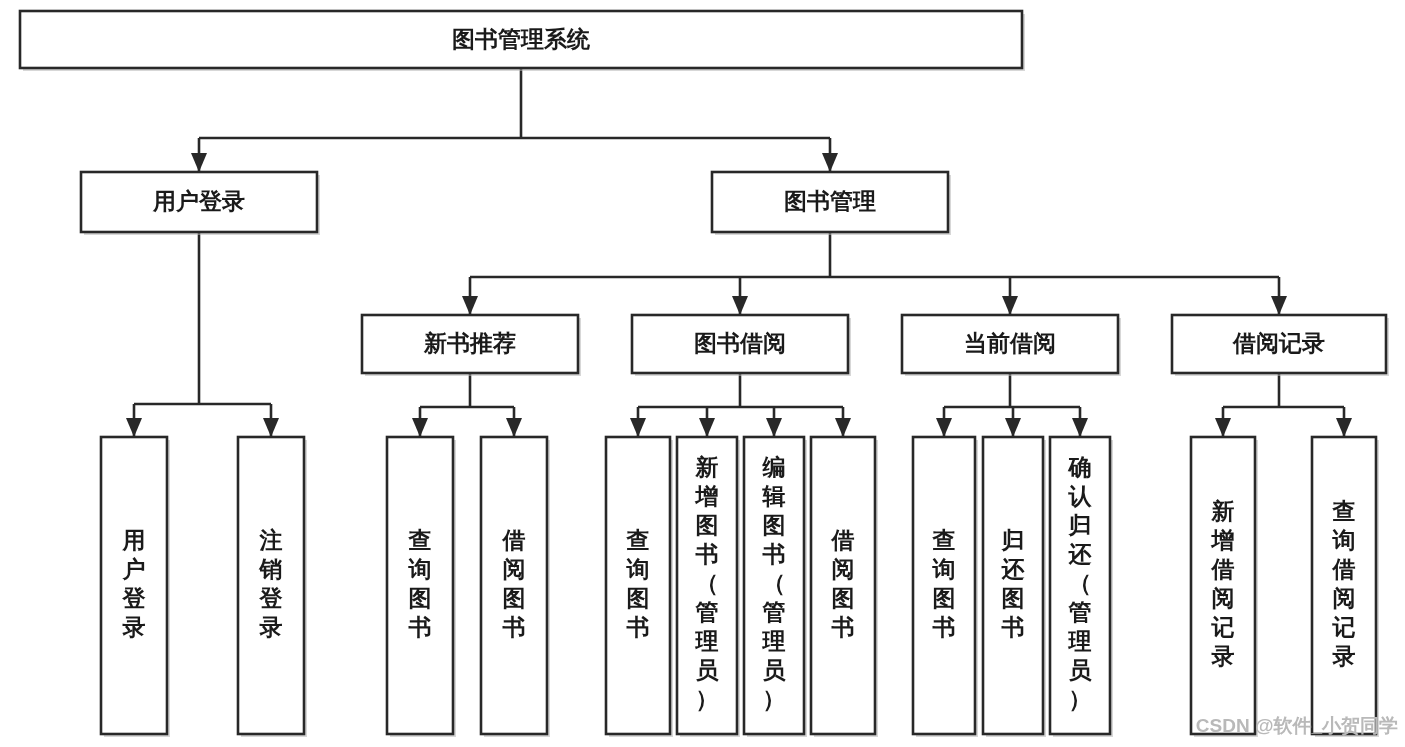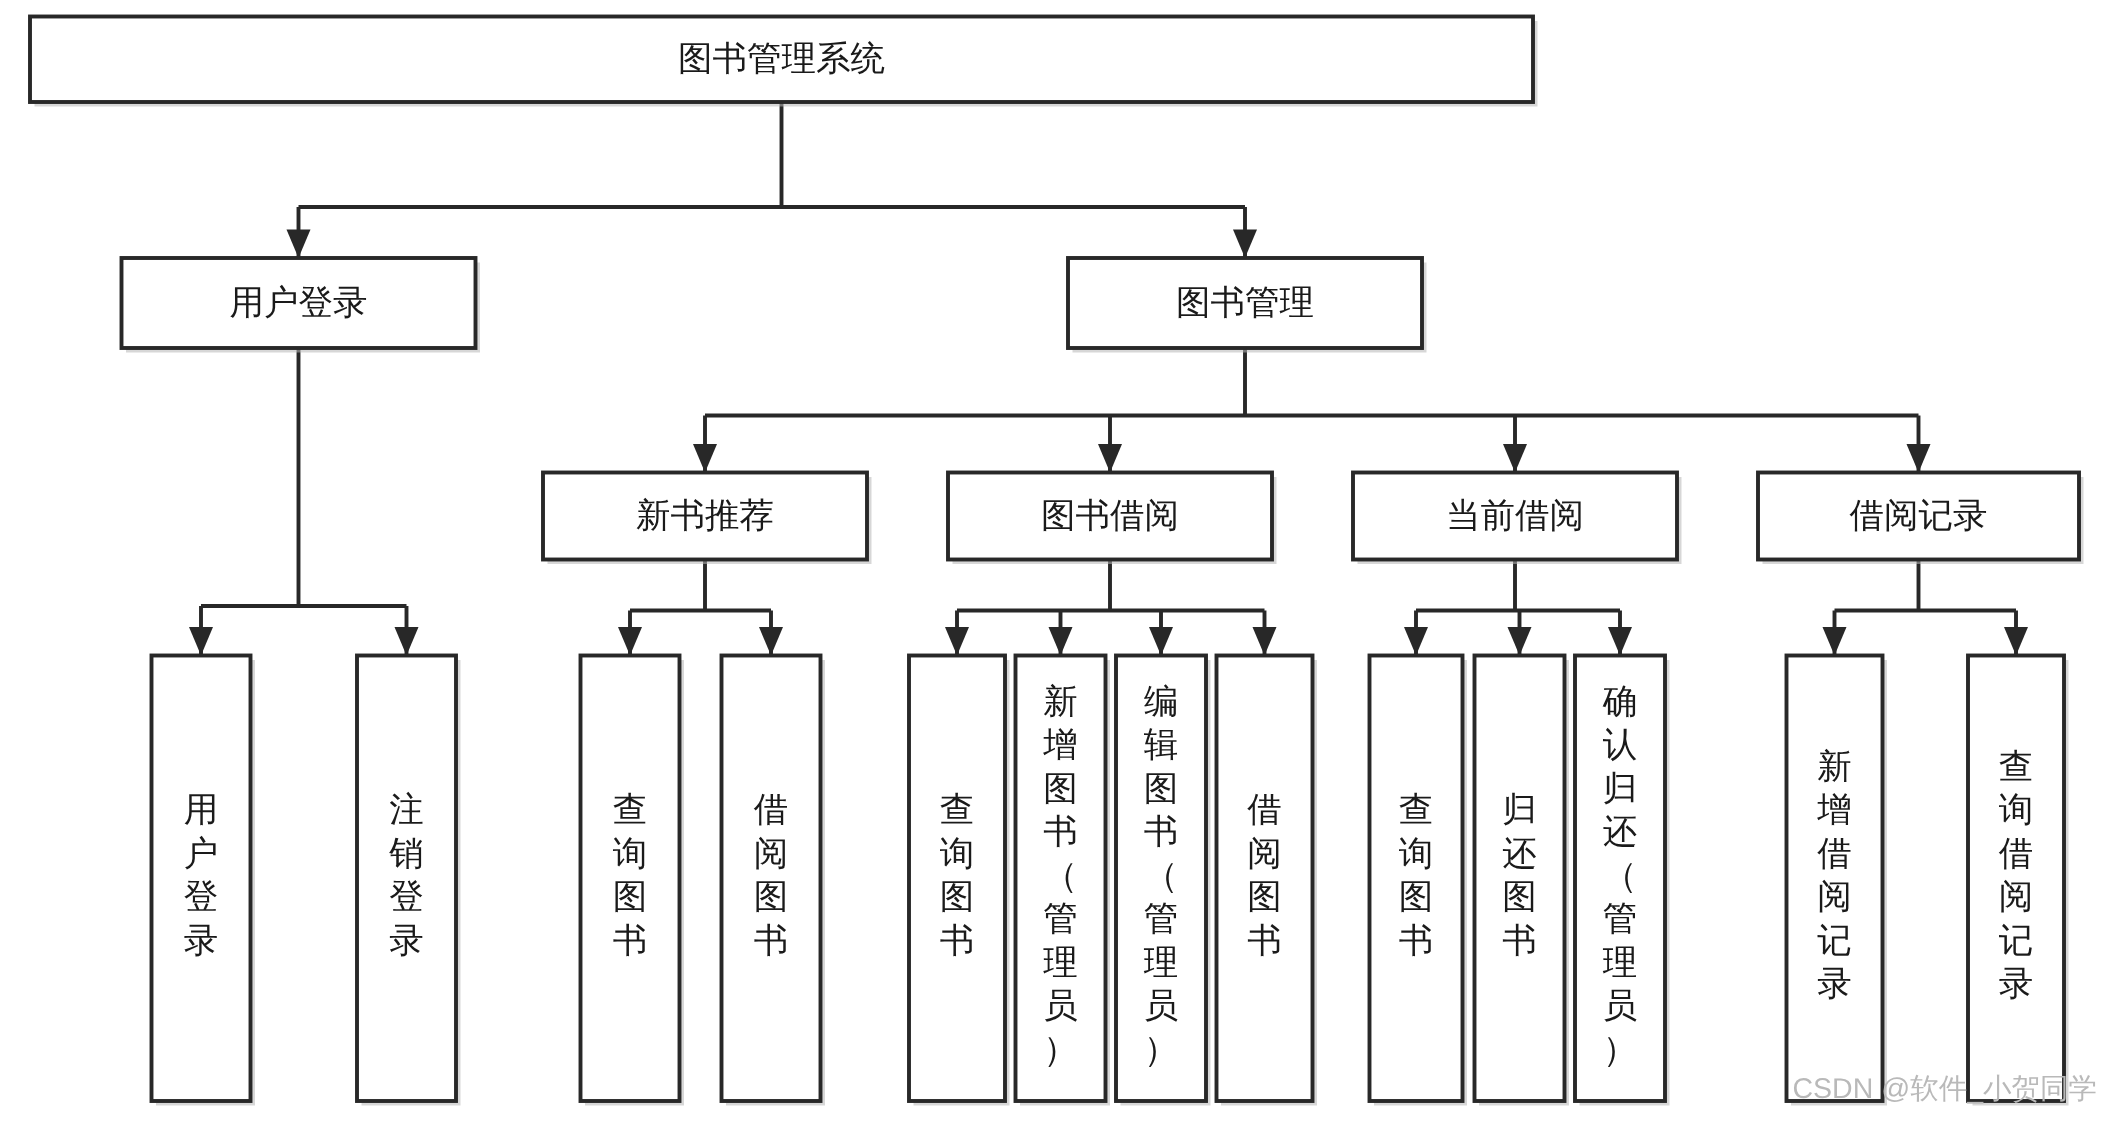--- a/index.html
+++ b/index.html
@@ -14,20 +14,21 @@
     font-family: "Liberation Sans", "DejaVu Sans", sans-serif;
     overflow: hidden;
     position: relative;
   }
   #diagram-root {
     position: absolute;
     left: 0;
     top: 0;
     width: 1282px;
     height: 747px;
+    font-weight: bold;
   }
   svg.diagram-canvas {
     display: block;
     width: 1405px;
     height: 747px;
   }
   .node-rect {
     fill: #ffffff;
     stroke: #282828;
     stroke-width: 2.6;

